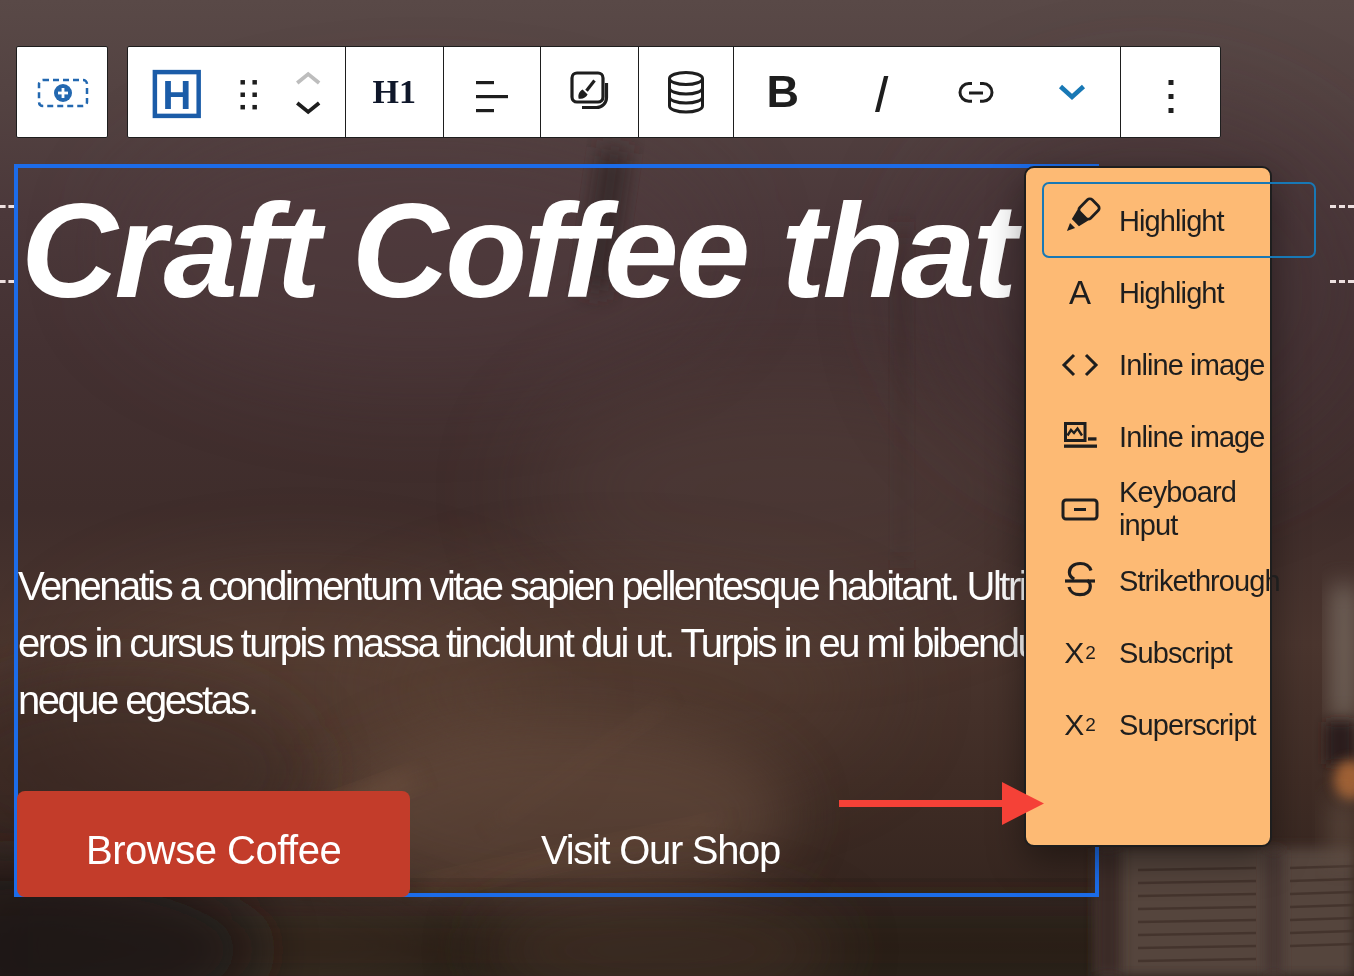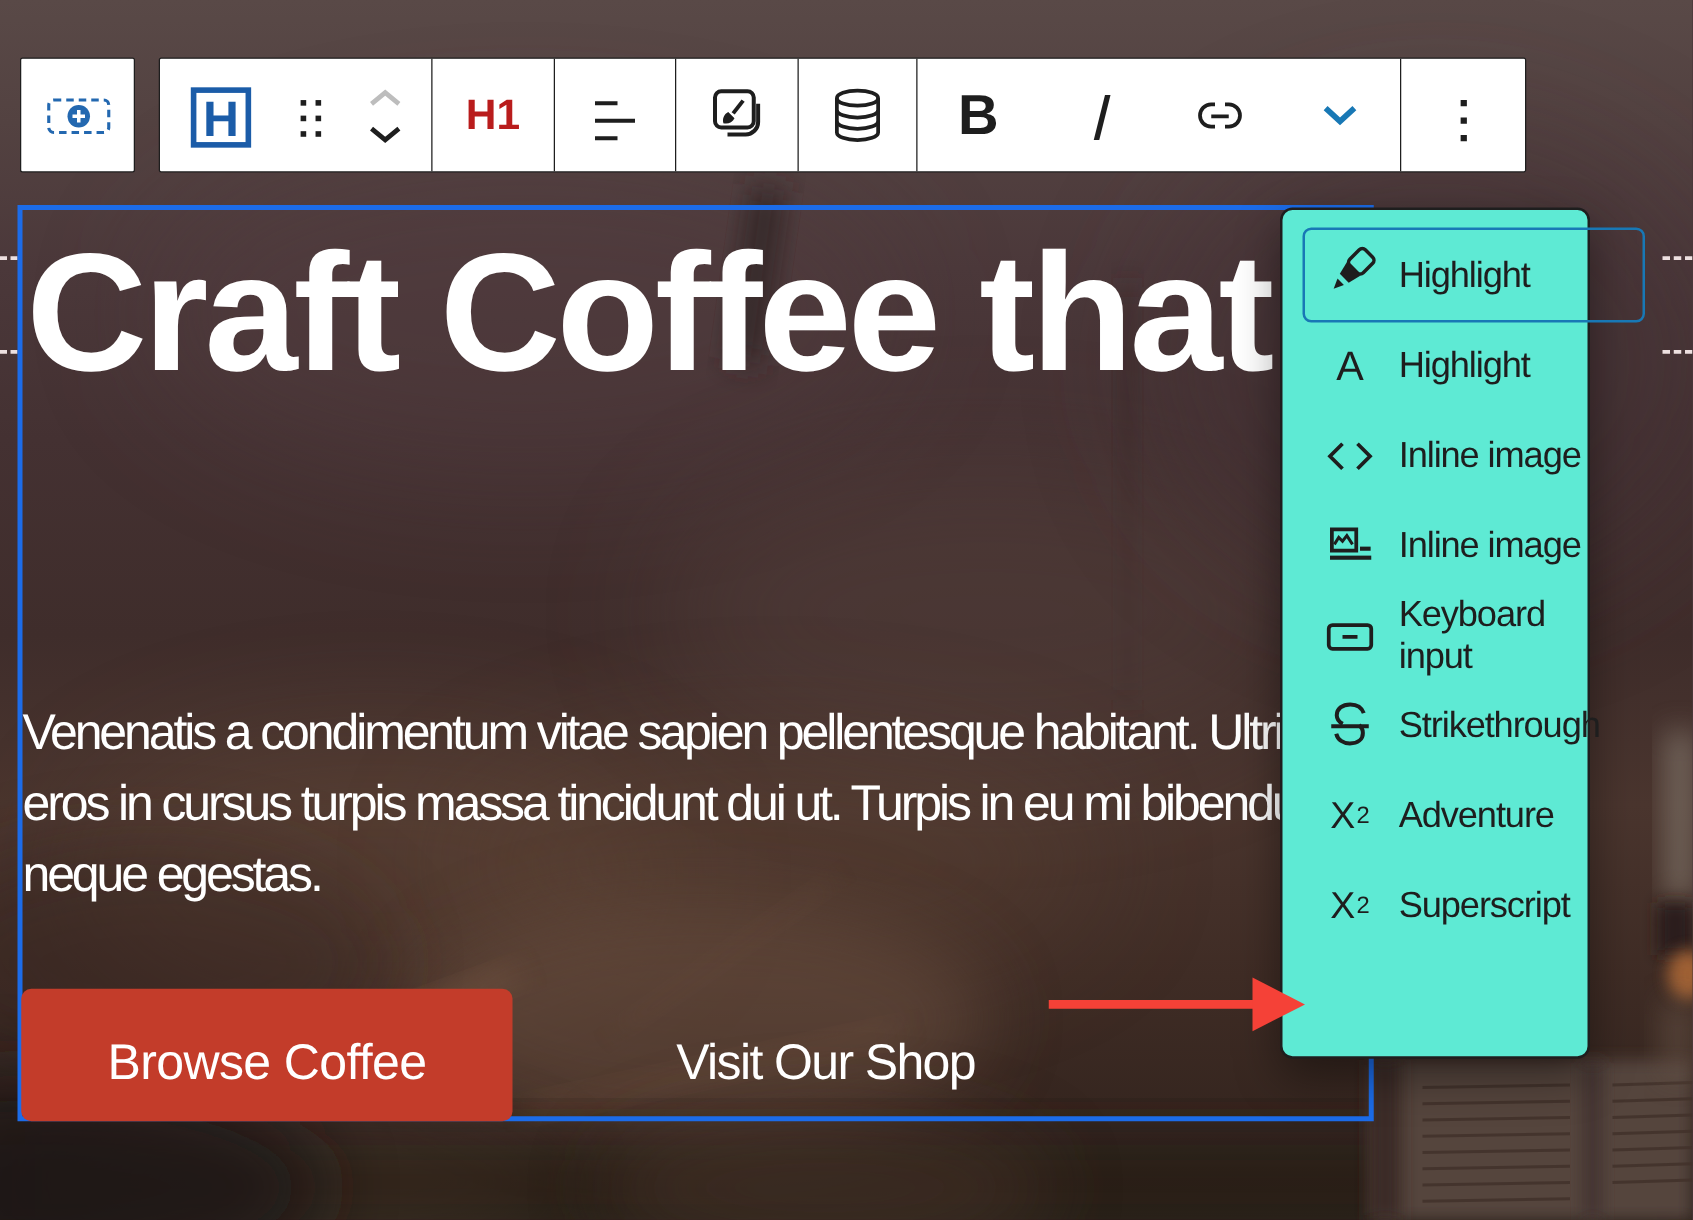--- a/index.html
+++ b/index.html
@@ -2,36 +2,36 @@
 <html><head>
 <meta charset="utf-8">
 <style>
   * { margin:0; padding:0; box-sizing:border-box; }
   html,body { width:1354px; height:976px; overflow:hidden; }
   body { position:relative; font-family:"Liberation Sans", sans-serif; background:#4a383a; }
   #bg { position:absolute; left:0; top:0; }
   .dashline { position:absolute; height:0; border-top:3px dashed rgba(255,243,243,.9); }
   
   #heroborder { position:absolute; left:14px; top:164px; width:1085px; height:733px; border:4px solid #1c6ce9; }
-  #h1 { position:absolute; left:21px; top:170px; color:#fff; font-size:134px; font-weight:700; line-height:161px; white-space:nowrap; }
+  #h1 { position:absolute; left:21px; top:170px; color:#fff; font-size:134px; font-weight:700; line-height:161px; white-space:nowrap;font-style:italic; }
   #para { position:absolute; left:18px; top:558px; color:#fff; font-size:40px; font-weight:400; line-height:57px; letter-spacing:-2.5px; white-space:nowrap; }
   #btnred { position:absolute; left:17px; top:791px; width:393px; height:106px; background:#c33c2a; border-radius:8px; }
   .btntext { position:absolute; color:#fff; font-size:40px; line-height:40px; white-space:nowrap; }
   
   
   .tbox { position:absolute; top:46px; height:92px; background:#fff; border:1.5px solid #1e1e1e; border-radius:2px; }
   #inserter { left:16px; width:92px; }
   #toolbar { left:127px; width:1094px; display:flex; }
   .tseg { height:100%; border-right:1.5px solid #1e1e1e; display:flex; align-items:center; justify-content:center; }
   .tseg:last-child { border-right:none; }
-  .h1label { font-size:34px; font-weight:700; color:#b91c1c; }
+  .h1label { font-size:34px; font-weight:700; color:#0f172a;font-family:Liberation Serif, serif; }
   .blabel { font-size:45px; font-weight:700; color:#1e1e1e; }
   .fcell { width:96.75px; height:100%; display:flex; align-items:center; justify-content:center; }
   
-  #menu { position:absolute; left:1024px; top:166px; width:248px; height:681px; background:#5eead4; border:2px solid #1e1e1e; border-radius:10px; box-shadow:0 14px 36px rgba(0,0,0,.4);text-decoration:underline; }
+  #menu { position:absolute; left:1024px; top:166px; width:248px; height:681px; background:#fdba74; border:2px solid #1e1e1e; border-radius:10px; box-shadow:0 14px 36px rgba(0,0,0,.4);text-decoration:underline; }
   .mi { position:absolute; left:0; width:100%; height:72px; }
   .mi .lbl { position:absolute; left:93px; top:50%; transform:translateY(-50%); font-size:29px; letter-spacing:-0.9px; color:#1e1e1e; }
   .mi .ic { position:absolute; left:30px; width:48px; height:48px; top:50%; transform:translateY(-50%); display:flex; align-items:center; justify-content:center; }
   #focusring { position:absolute; left:16px; top:14px; width:274px; height:76px; border:2px solid #1878b5; border-radius:7px; }
   .subsup { font-size:30px; color:#1e1e1e; }
   .subsup span { font-size:19px; font-weight:400; margin-left:1px; }
 </style>
 </head>
 <body>
 <svg id="bg" width="1354" height="976" viewBox="0 0 1354 976">
@@ -254,21 +254,21 @@
       <span class="ic">
     <svg width="48" height="48" viewBox="0 0 48 48">
       <path d="M35 13.5 c-1.6-4.6-5.8-7-10.8-7 -6.4 0-10.8 3.6-10.8 8.7 0 3.1 1.7 5.3 4.8 6.9 M13 30 c1.1 4.9 5.7 7.7 10.9 7.7 6.4 0 10.4-3.2 10.4-8.4 0-2.6-1-4.6-3.1-6.1" fill="none" stroke="#1e1e1e" stroke-width="3.2"></path>
       <rect x="9" y="22.4" width="30" height="3.2" fill="#1e1e1e"></rect>
     </svg>
   </span>
       <span class="lbl">Strikethrough</span>
     </div>
   <div class="mi" style="top:449px;">
       <span class="ic subsup">X<span style="vertical-align:-8px;">2</span></span>
-      <span class="lbl">Adventure</span>
+      <span class="lbl">Subscript</span>
     </div>
   <div class="mi" style="top:521px;">
       <span class="ic subsup">X<span style="vertical-align:10px;">2</span></span>
       <span class="lbl">Superscript</span>
     </div>
 </div>
 
 <svg style="position:absolute; left:835px; top:778px;" width="215" height="52" viewBox="0 0 215 52">
   <rect x="4" y="22" width="170" height="7" fill="#f54137"></rect>
   <path d="M167 4 L209 25.5 L167 47 Z" fill="#f54137"></path>

